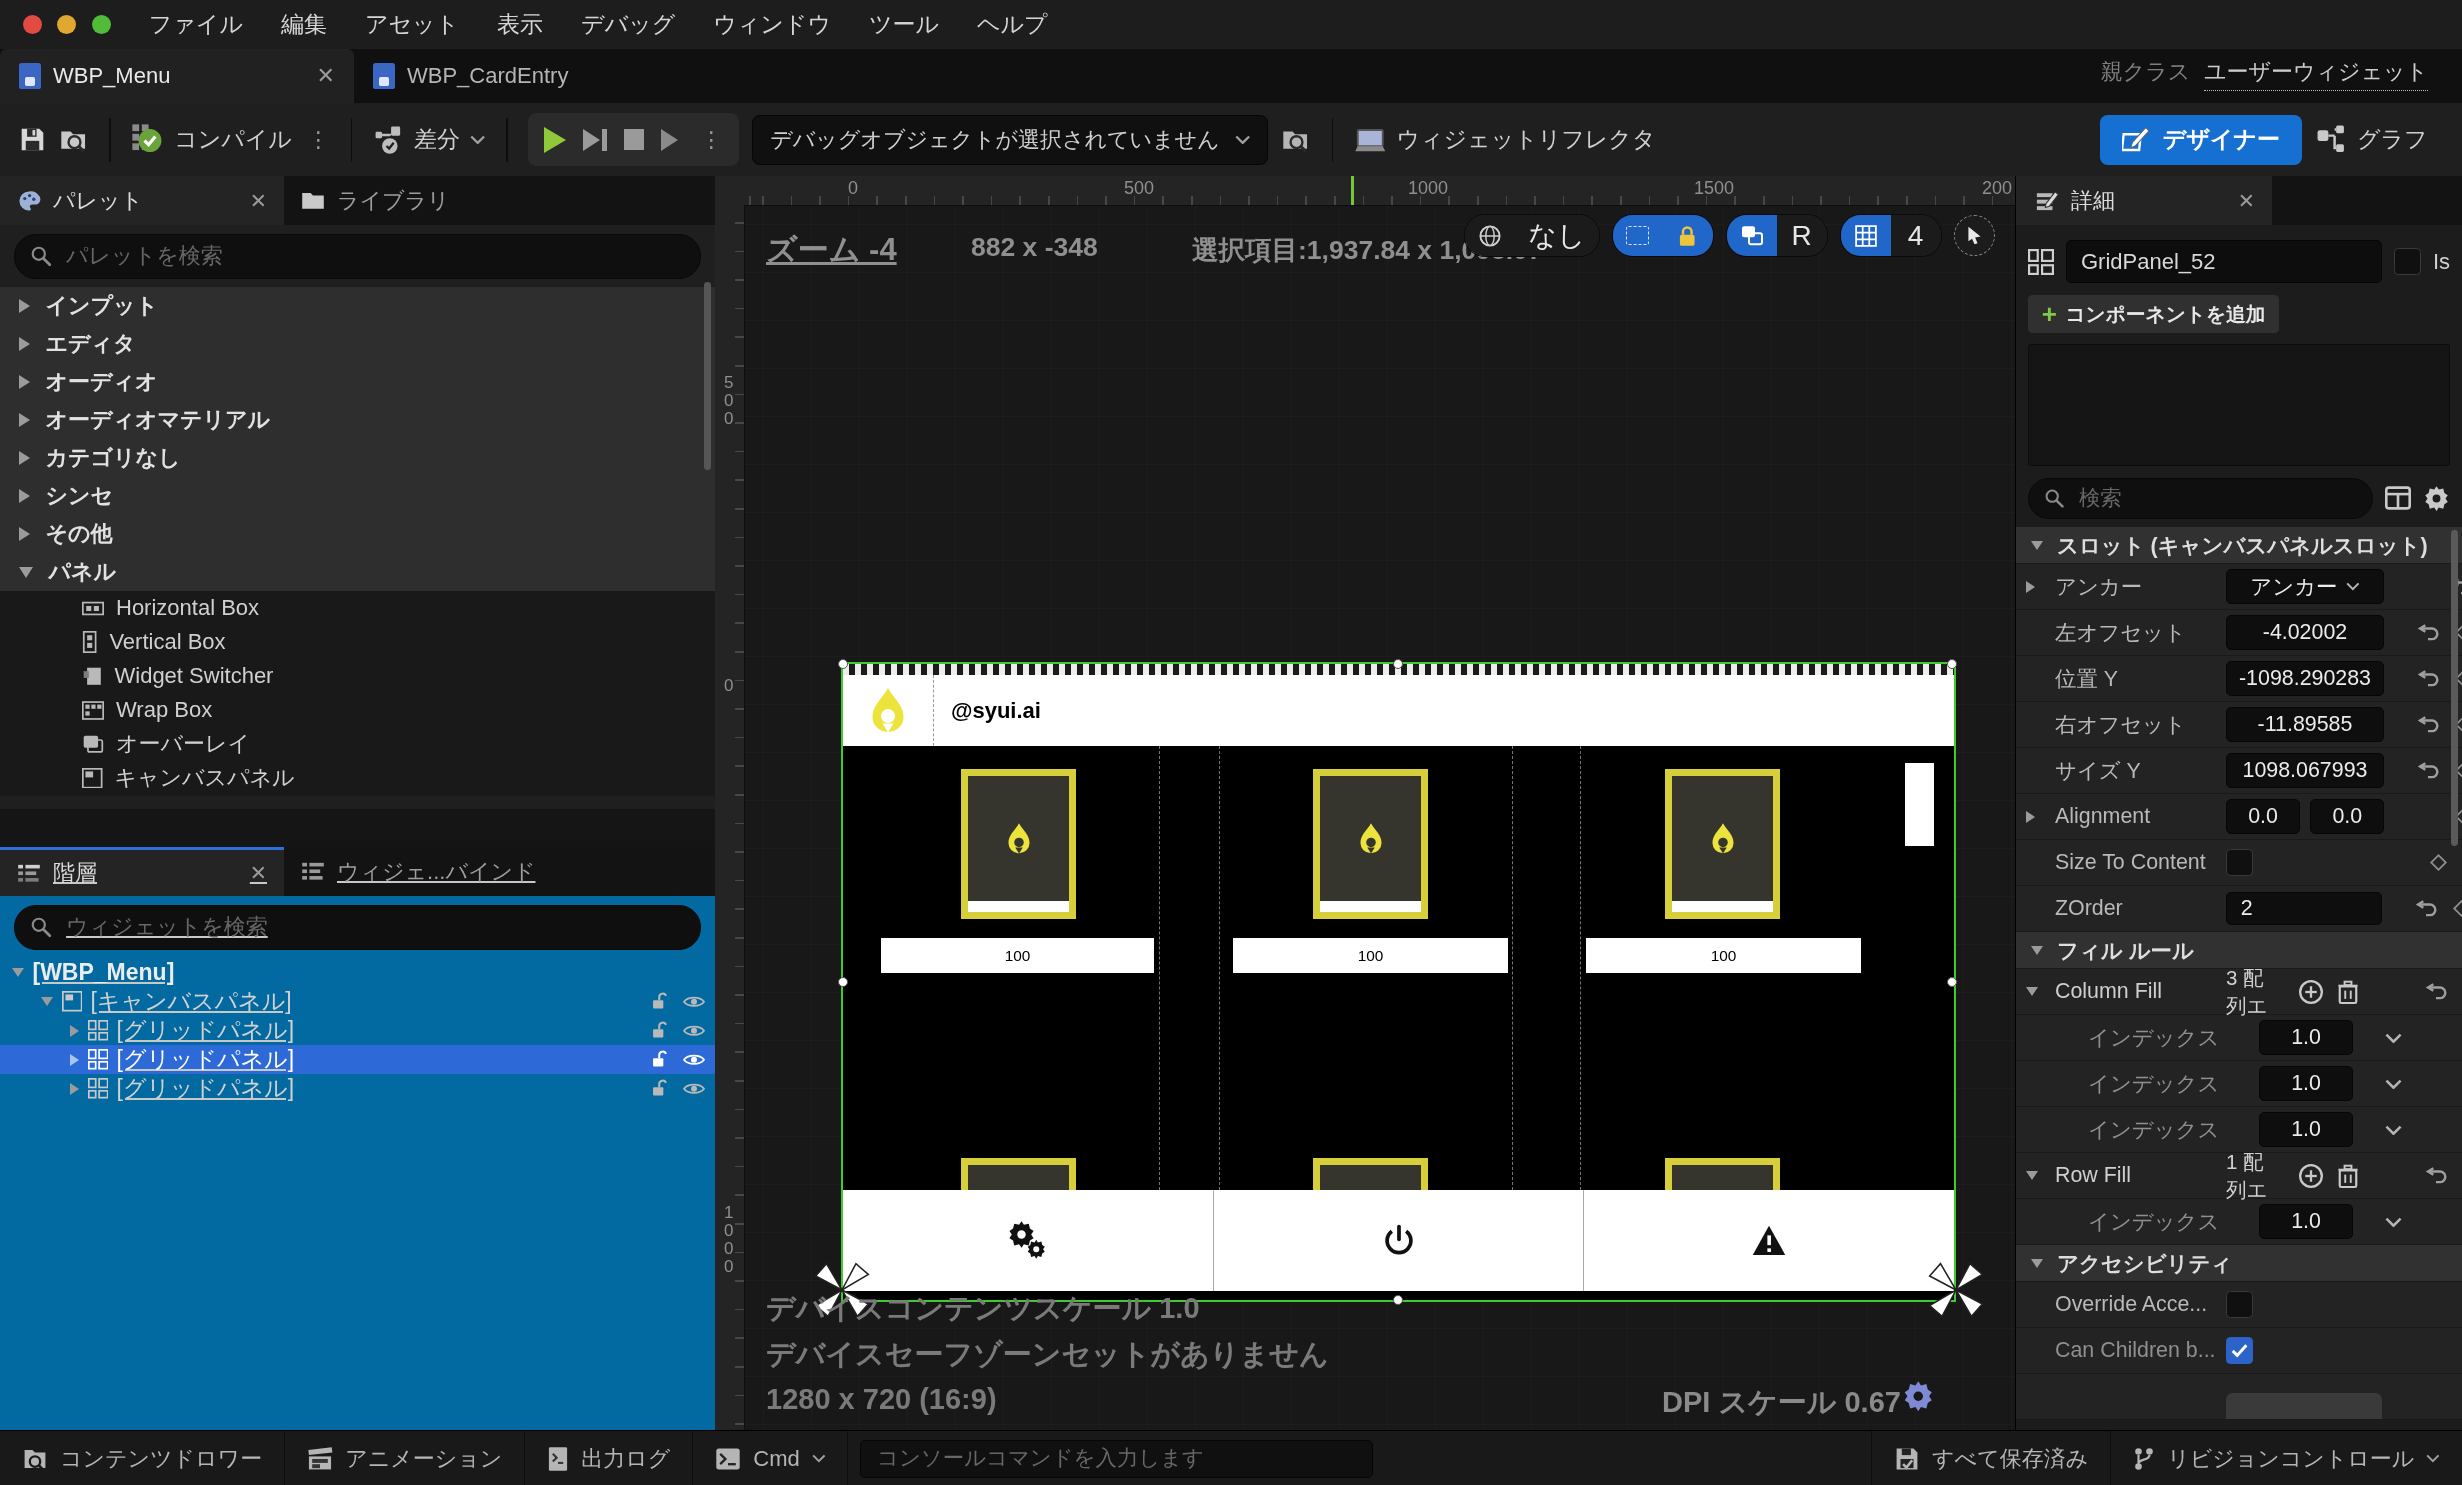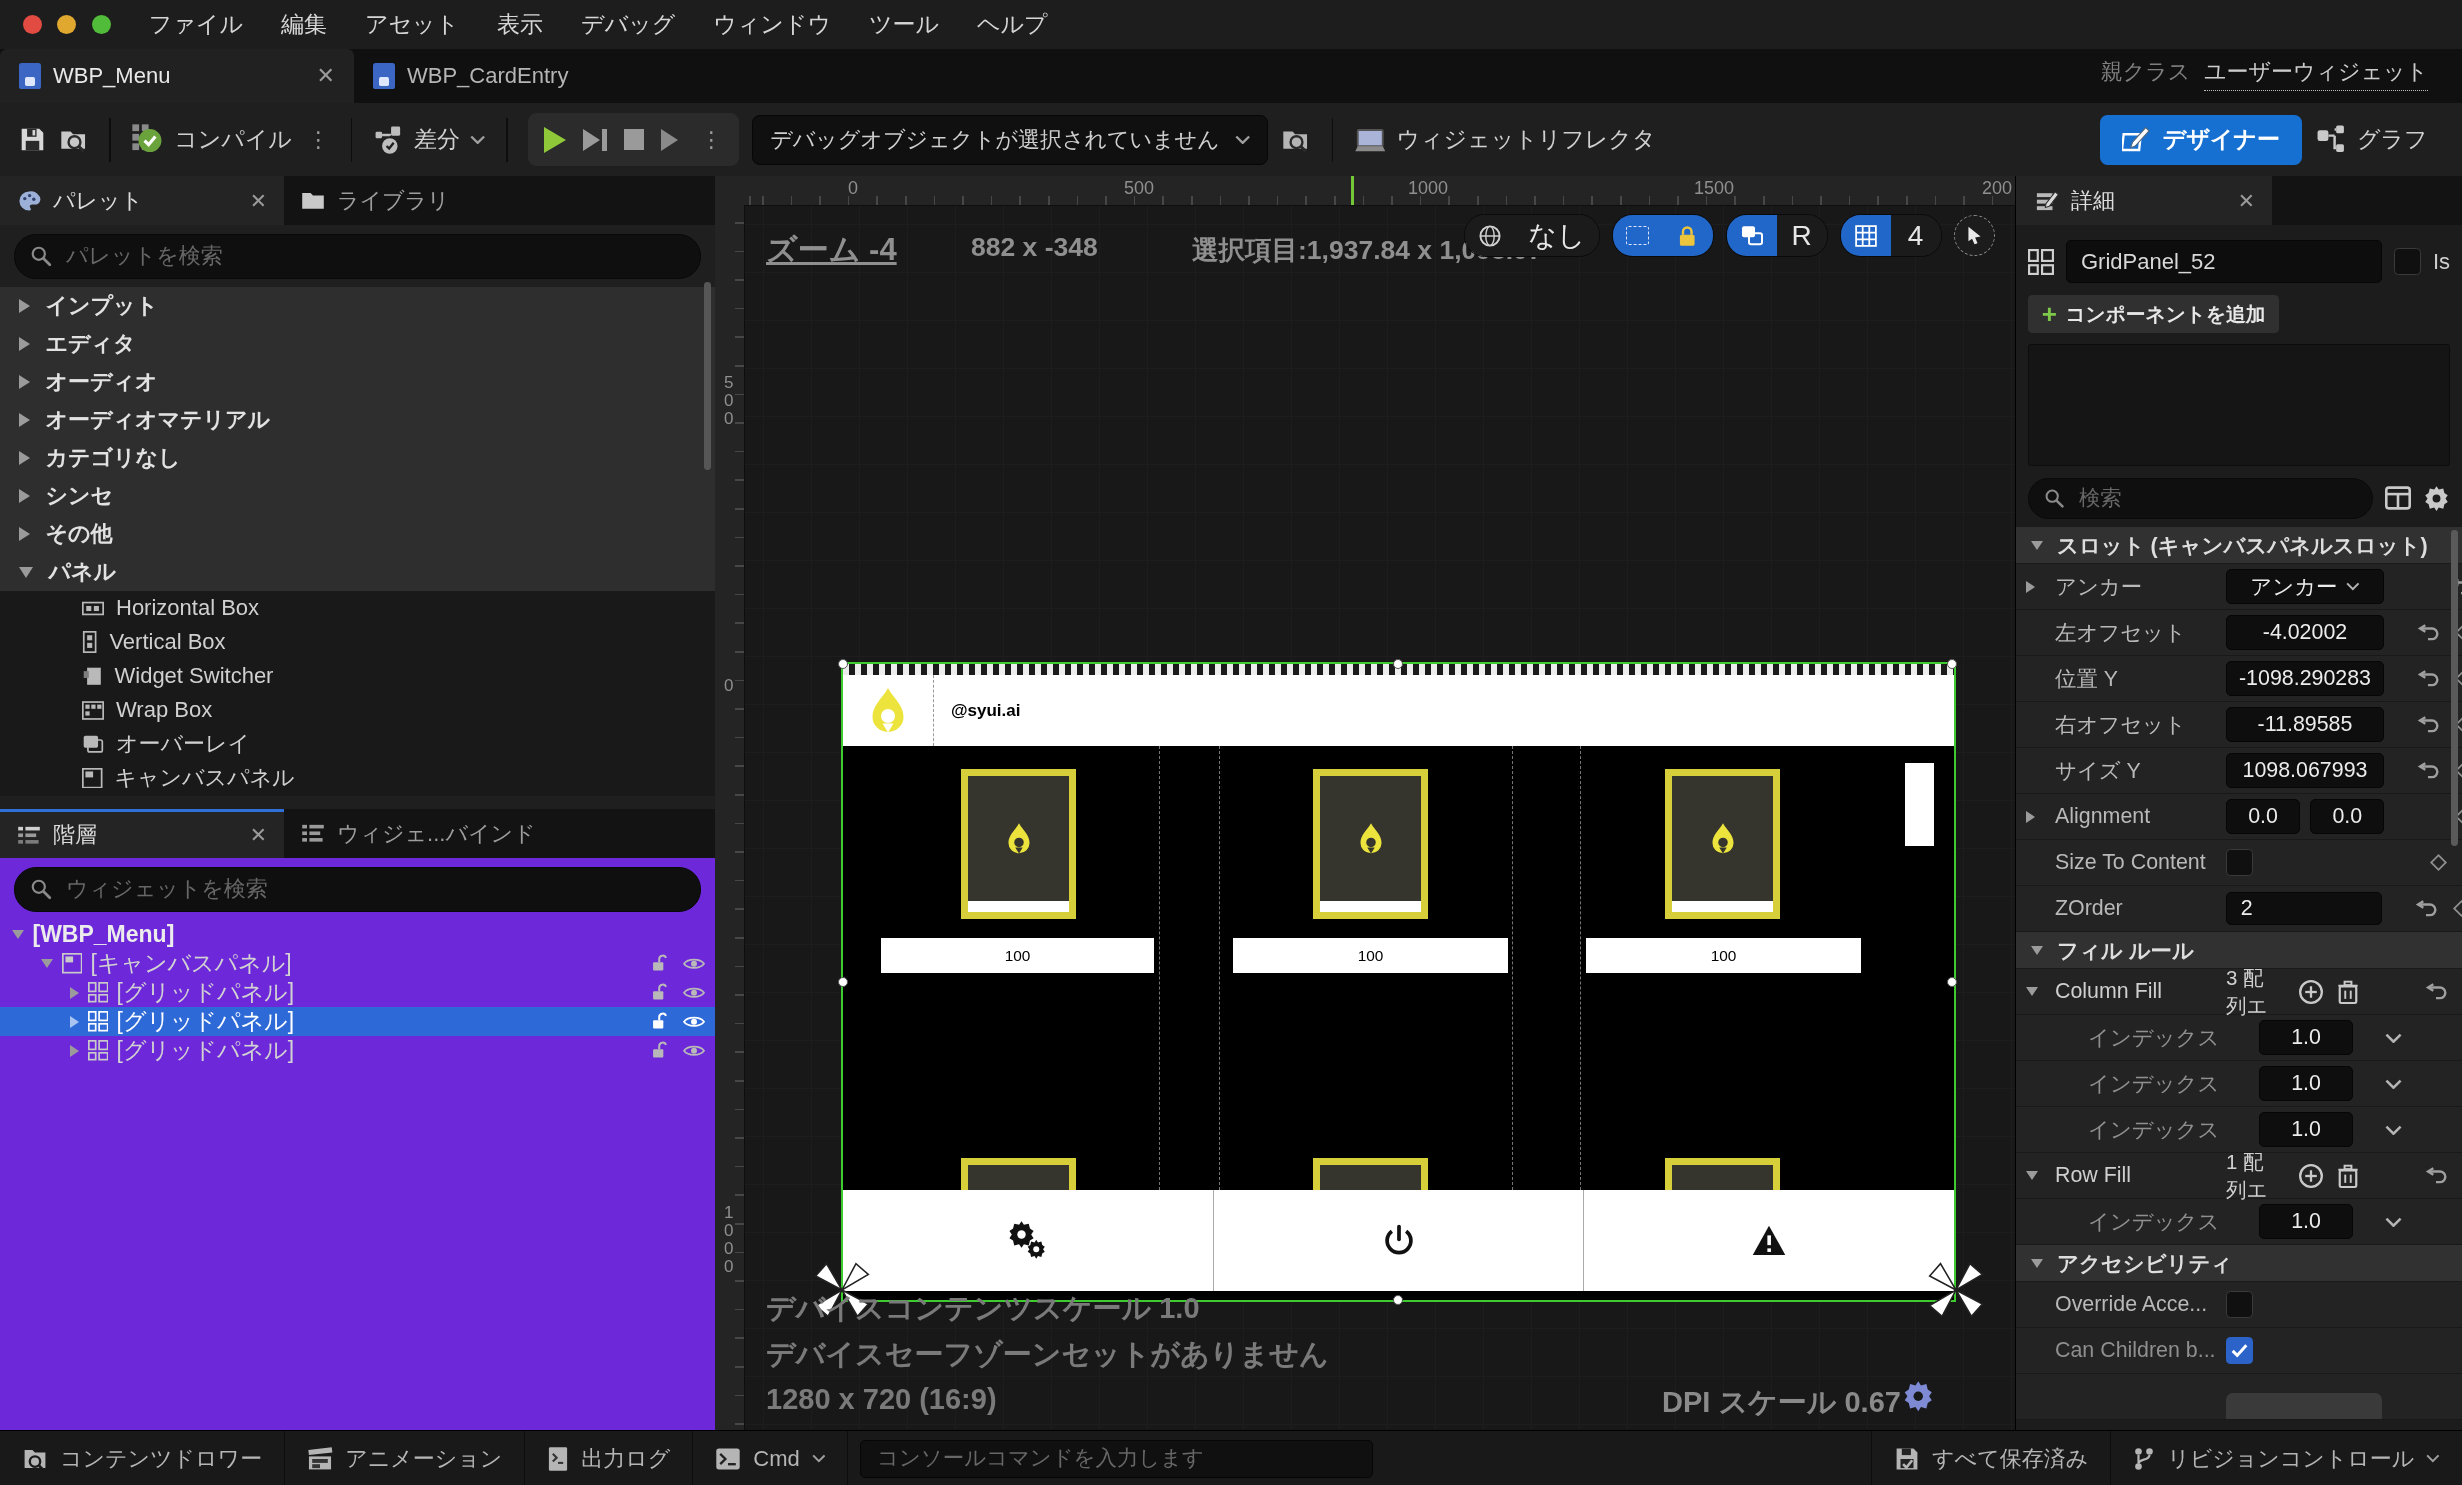--- a/index.html
+++ b/index.html
@@ -67,21 +67,21 @@
   .pillrow{position:absolute;top:39px;right:20.5px;display:flex;gap:12px;align-items:center;height:41px;}
   .pill{display:flex;height:41px;border-radius:20.5px;overflow:hidden;border:0.9px solid #0a0a0a;}
   .pseg{display:flex;align-items:center;justify-content:center;padding:0 13px;background:#1b1b1b;color:#e6e6e6;font-size:28px;min-width:24px;}
   .pseg.blue{background:#2166c9;}
   .cursor-circle{width:41px;height:41px;border-radius:50%;background:#1c1c1c;border:1.7px dashed #8a8a8a;display:flex;align-items:center;justify-content:center;box-sizing:border-box;}
   
   #widget{position:absolute;left:128px;top:488px;width:1111px;height:636px;background:#000;outline:2.6px solid #3ecb2f;}
   .dashband{position:absolute;left:0;top:0;width:100%;height:11px;background:repeating-linear-gradient(90deg,#ededed 0 6px,#1a1a1a 6px 12px);}
   #wheader{position:absolute;left:0;top:11px;width:100%;height:71px;background:#fff;display:flex;}
   .logo-cell{width:91px;height:100%;border-right:1.7px dashed #999;display:flex;align-items:center;justify-content:center;box-sizing:border-box;flex:none;}
-  .acct{display:flex;align-items:center;padding-left:17px;font-size:17px;font-weight:bold;color:#000;}
+  .acct{display:flex;align-items:center;padding-left:17px;font-size:22px;font-weight:bold;color:#000;}
   .colsep{position:absolute;top:82px;height:444px;width:0;border-left:1.7px dashed #d8d8d8;opacity:.55;}
   .card{position:absolute;width:115px;height:150px;border:7.7px solid #d6cf3a;background:#35352e;box-sizing:border-box;display:flex;flex-direction:column;}
   .card-face{flex:1;display:flex;align-items:center;justify-content:center;}
   .card-strip{height:11px;background:#fff;}
   .card-stub{position:absolute;width:115px;height:32px;border:7.7px solid #d6cf3a;border-bottom:none;background:#35352e;box-sizing:border-box;}
   .price-bar{position:absolute;top:274px;height:35px;background:#fff;color:#000;font-size:15.4px;display:flex;align-items:center;justify-content:center;}
   #wfooter{position:absolute;left:0;top:526px;width:100%;height:101px;background:#fff;display:flex;color:#000;}
   .fcell{flex:1;display:flex;align-items:center;justify-content:center;border-right:0.9px solid #aaa;}
   .fcell:last-child{border-right:none;}
   .wscroll{position:absolute;left:1062px;top:99px;width:29px;height:83px;background:#fff;}
@@ -379,21 +379,21 @@
               <rect x="1" y="1" width="22" height="22" fill="none" stroke="#b9b9b9" stroke-width="2"></rect>
               <rect x="4" y="4" width="9" height="7" fill="#b9b9b9"></rect>
             </svg>
           </span>
         <span>キャンバスパネル</span>
       </div>
     </div>
     <div class="abs" style="right:4.3px;top:106px;width:6.8px;height:188px;background:#565656;border-radius:3.4px;"></div>
   </div>
 
-  <div class="abs" style="left:0;top:809px;width:715px;height:622px;background:#6d28d9;">
+  <div class="abs" style="left:0;top:847px;width:715px;height:622px;background:#0369a1;text-decoration:underline;">
     <div class="panel-tabs">
       <div class="ptab active" style="width:284px;border-top:3.4px solid #2f6fd8;">
         <span class="icon">
           <svg width="24" height="20.5" viewBox="0 0 20 16">
               <rect x="1" y="1" width="4" height="3" fill="#d0d0d0"></rect>
               <rect x="7" y="1" width="12" height="3" fill="#d0d0d0"></rect>
               <rect x="1" y="6.5" width="4" height="3" fill="#9a9a9a"></rect>
               <rect x="7" y="6.5" width="9" height="3" fill="#9a9a9a"></rect>
               <rect x="1" y="12" width="4" height="3" fill="#7d7d7d"></rect>
               <rect x="7" y="12" width="11" height="3" fill="#7d7d7d"></rect>

